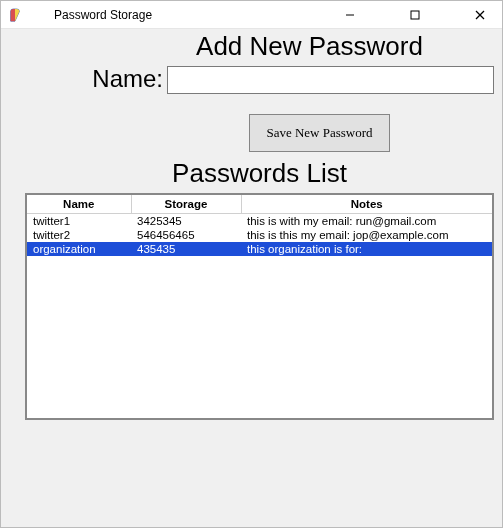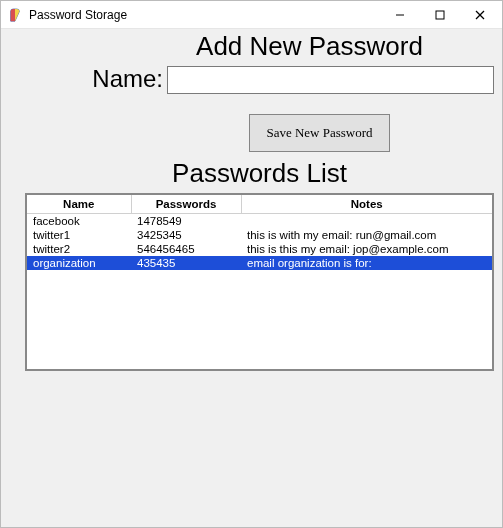--- a/index.html
+++ b/index.html
@@ -15,20 +15,21 @@
     border: 1px solid #bbb;
   }
   
   .titlebar {
     height: 28px;
     background: #fff;
     display: flex;
     align-items: center;
     padding: 0 2px 0 6px;
     border-bottom: 1px solid #e6e6e6;
+    gap: 25px;
   }
   .titlebar .app-icon {
     width: 16px; height: 16px; margin-right: 6px;
     display: inline-flex; align-items: center; justify-content: center;
   }
   .titlebar .title {
     flex: 1;
     font-size: 12px;
   }
   .titlebar .win-btn {
@@ -113,21 +114,21 @@
     border: 1px solid #858585;
     padding: 10px 16px;
     font-size: 13px;
     font-family: Liberation Serif, serif;
     cursor: pointer;
   }
   
   .list-box {
     border: 2px solid #888;
     background: #fff;
-    height: 178px;
+    height: 227px;
     overflow: hidden;
     margin-top: 2px;
   }
   .tree {
     width: 100%;
     border-collapse: collapse;
     table-layout: fixed;
     font-size: 11.5px;
   }
   .tree th {
@@ -202,41 +203,36 @@
   <div class="list-box">
     <table class="tree">
       <colgroup>
         <col class="col-name">
           <col class="col-pass">
           <col>
       </colgroup>
       <thead>
         <tr>
           <th>Name</th>
-          <th>Passwords</th>
+          <th>Storage</th>
           <th>Notes</th>
         </tr>
       </thead>
       <tbody id="rows">
-          <tr>
-            <td>facebook</td>
-            <td>1478549</td>
-            <td></td>
-          </tr>
           <tr>
             <td>twitter1</td>
             <td>3425345</td>
             <td>this is with my email: run@gmail.com</td>
           </tr>
           <tr>
             <td>twitter2</td>
             <td>546456465</td>
             <td>this is this my email: jop@example.com</td>
           </tr>
           <tr class="sel">
             <td>organization</td>
             <td>435435</td>
-            <td>email organization is for:</td>
+            <td>this organization is for:</td>
           </tr>
         </tbody>
     </table>
   </div>
 </div>
 
 </body></html>

